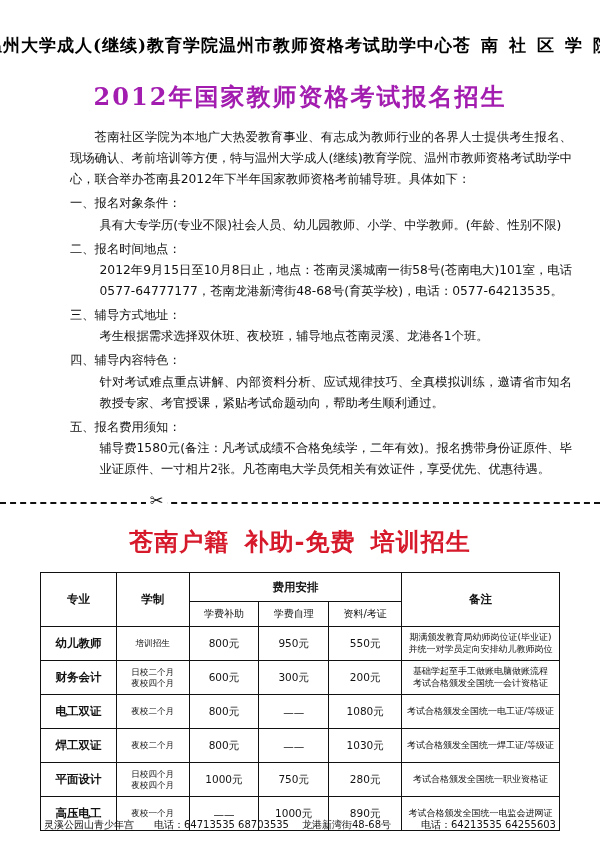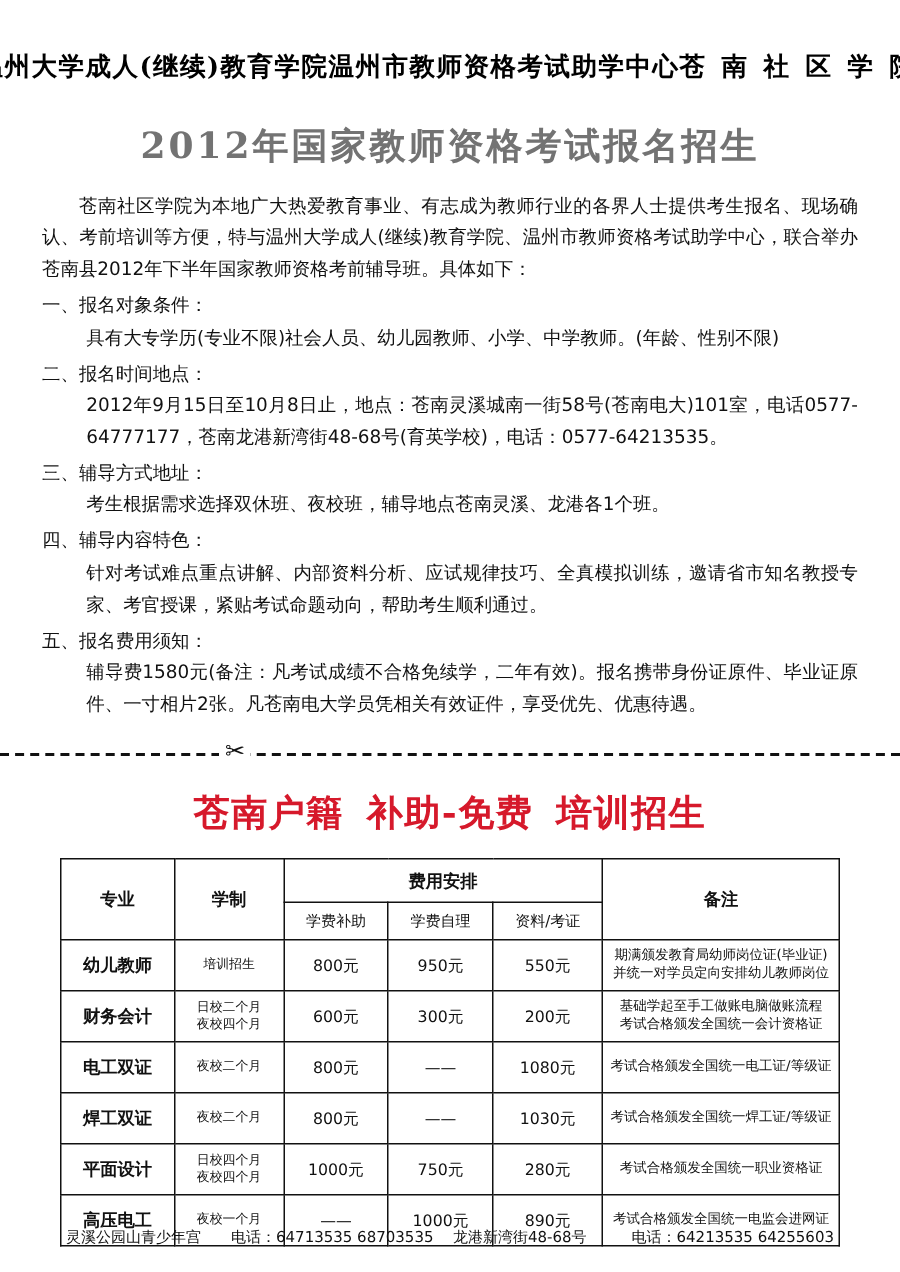--- a/index.html
+++ b/index.html
@@ -29,26 +29,26 @@
     font-family:"DejaVu Serif","Liberation Serif",serif;
     font-weight:bold;font-size:17px;color:#000;
     letter-spacing:1px;line-height:1.45;white-space:nowrap;
   }
   .org-line.spaced{letter-spacing:11px;}
 
   
   .main-title{
     text-align:center;
     font-family:"DejaVu Serif","Liberation Serif",serif;
-    font-weight:bold;font-size:24px;color:#737373;
+    font-weight:bold;font-size:24px;color:#a21caf;
     letter-spacing:2px;margin-top:14px;
   }
 
   
-  .body-wrap{padding:14px 28px 0 28px;font-size:12.3px;line-height:1.72;}
+  .body-wrap{padding:14px 28px 0 28px;font-size:12.3px;line-height:1.72;margin-left:42px;}
   .para{text-align:justify;text-indent:2em;}
   .sec{margin-top:3px;}
   .sec-title{font-size:12.3px;}
   .sec-body{padding-left:2.4em;}
   .sec-body div{text-align:justify;}
 
   
   .cutline{
     position:relative;margin:16px 0 0 0;height:14px;
   }

